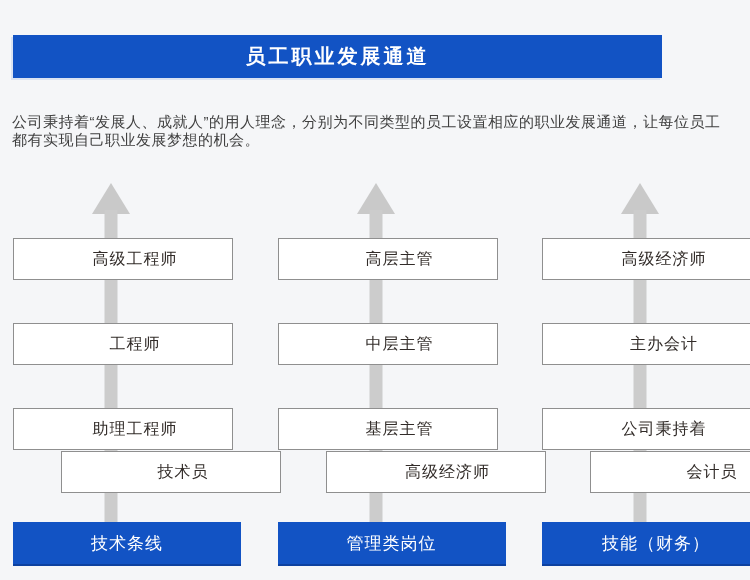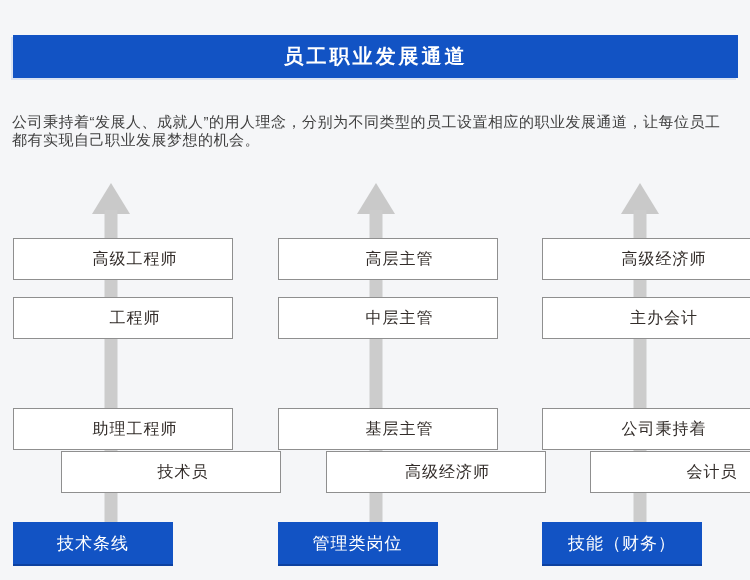--- a/index.html
+++ b/index.html
@@ -11,21 +11,21 @@
     height: 580px;
     background: #f5f6f8;
     font-family: "Liberation Sans", "DejaVu Sans", sans-serif;
     position: relative;
     overflow: hidden;
   }
   .banner {
     position: absolute;
     left: 13px;
     top: 35px;
-    width: 725px;
+    width: 649px;
     height: 43px;
     background: #1253c4;
     box-shadow: -2px 2px 0 0 #dbe3f2;
     display: flex;
     align-items: center;
     justify-content: center;
   }
   .banner-title {
     color: #ffffff;
     font-size: 20px;
@@ -88,28 +88,28 @@
     display: flex;
     align-items: center;
     justify-content: center;
     font-size: 16px;
     color: #322c29;
     letter-spacing: 1px;
     z-index: 1;
     padding-left: 24px;
   }
   .level-1 { top: 55px; }
-  .level-2 { top: 114px; }
+  .level-2 { top: 140px; }
   .level-3 { top: 197px; margin-top: 28px; }
   .level-4 { top: 268px; margin-left: 48px; }
   .track-name-box {
     position: absolute;
     left: 0;
     top: 339px;
-    width: 160px;
+    width: 228px;
     height: 42px;
     background: #1253c4;
     box-shadow: 0 2px 0 0 #0d41a0;
     display: flex;
     align-items: center;
     justify-content: center;
     font-size: 17px;
     color: #ffffff;
     letter-spacing: 1px;
     z-index: 1;

